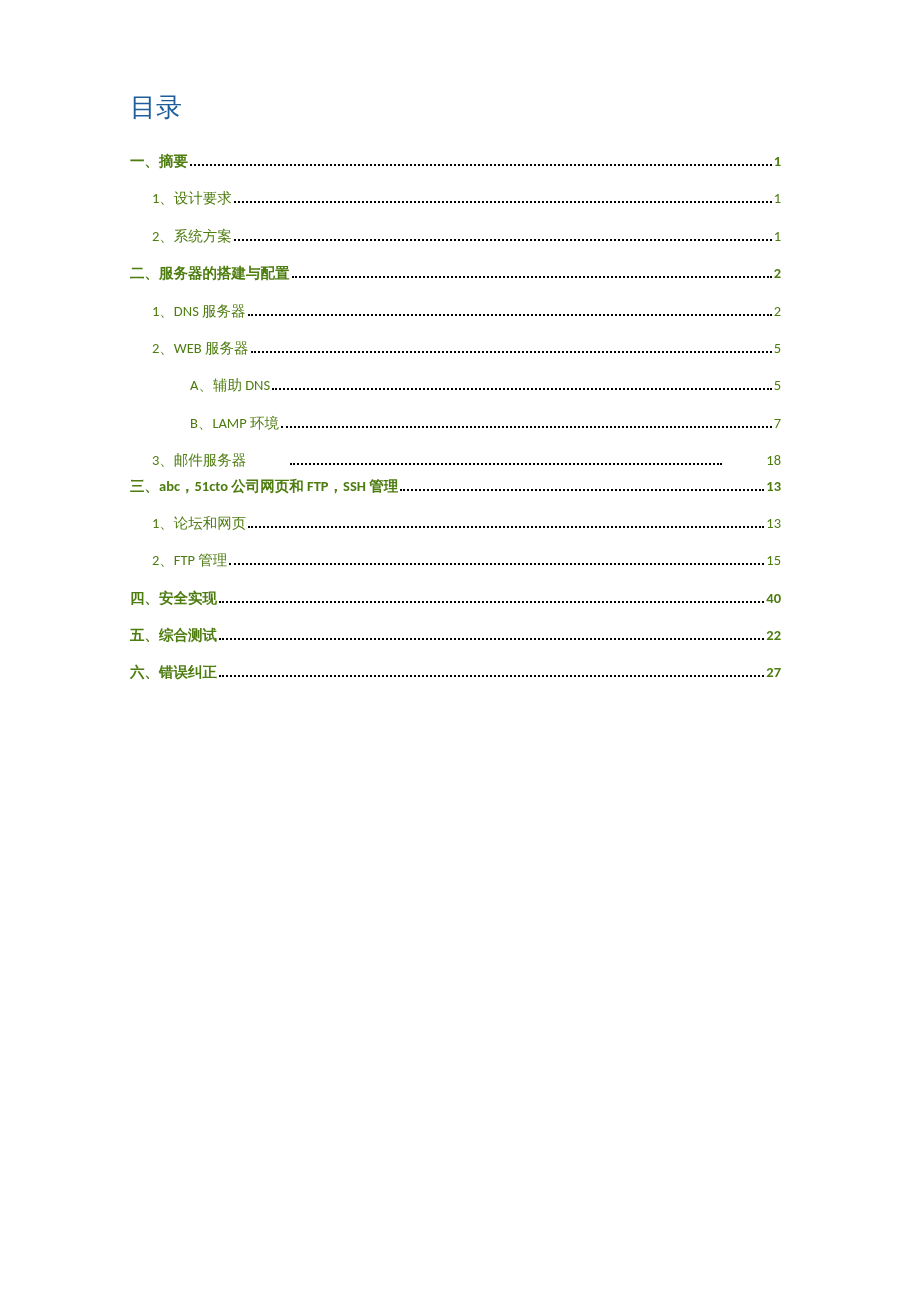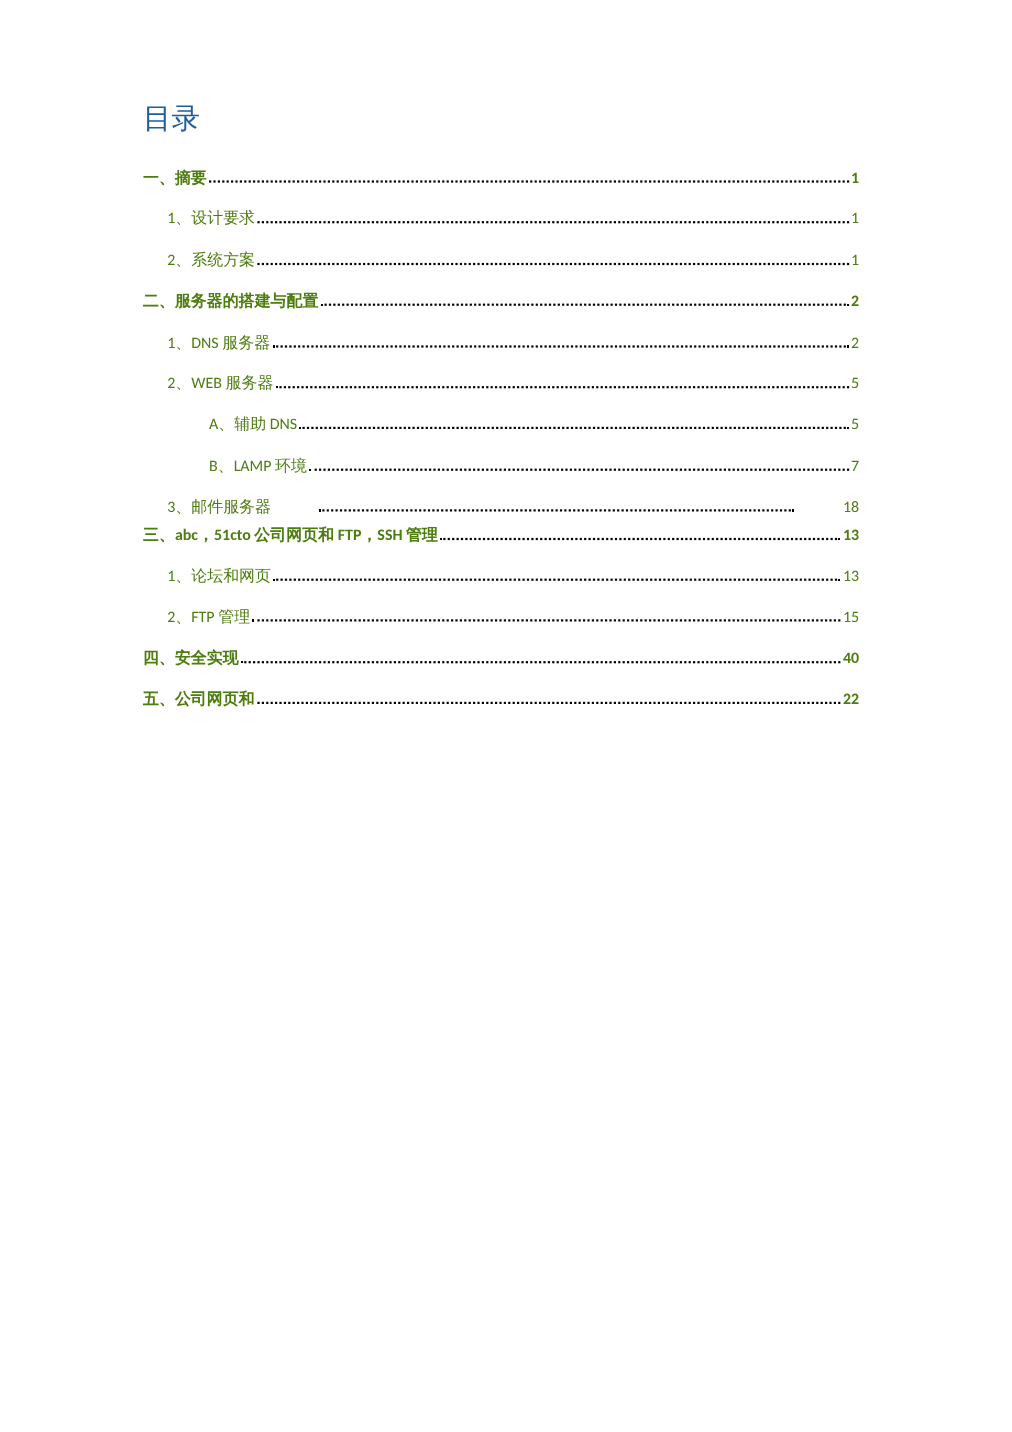--- a/index.html
+++ b/index.html
@@ -111,18 +111,23 @@
         <span class="label">2、FTP 管理</span>
         <span class="leader"></span>
         <span class="page-num">15</span>
       </div>
       <div class="toc-line l1 bold">
         <span class="label">四、安全实现</span>
         <span class="leader"></span>
         <span class="page-num">40</span>
       </div>
       <div class="toc-line l1 bold">
-        <span class="label">五、公司网页和</span>
+        <span class="label">五、综合测试</span>
         <span class="leader"></span>
         <span class="page-num">22</span>
+      </div>
+      <div class="toc-line l1 bold">
+        <span class="label">六、错误纠正</span>
+        <span class="leader"></span>
+        <span class="page-num">27</span>
       </div>
     </div>
 </div>
 
 </body></html>

